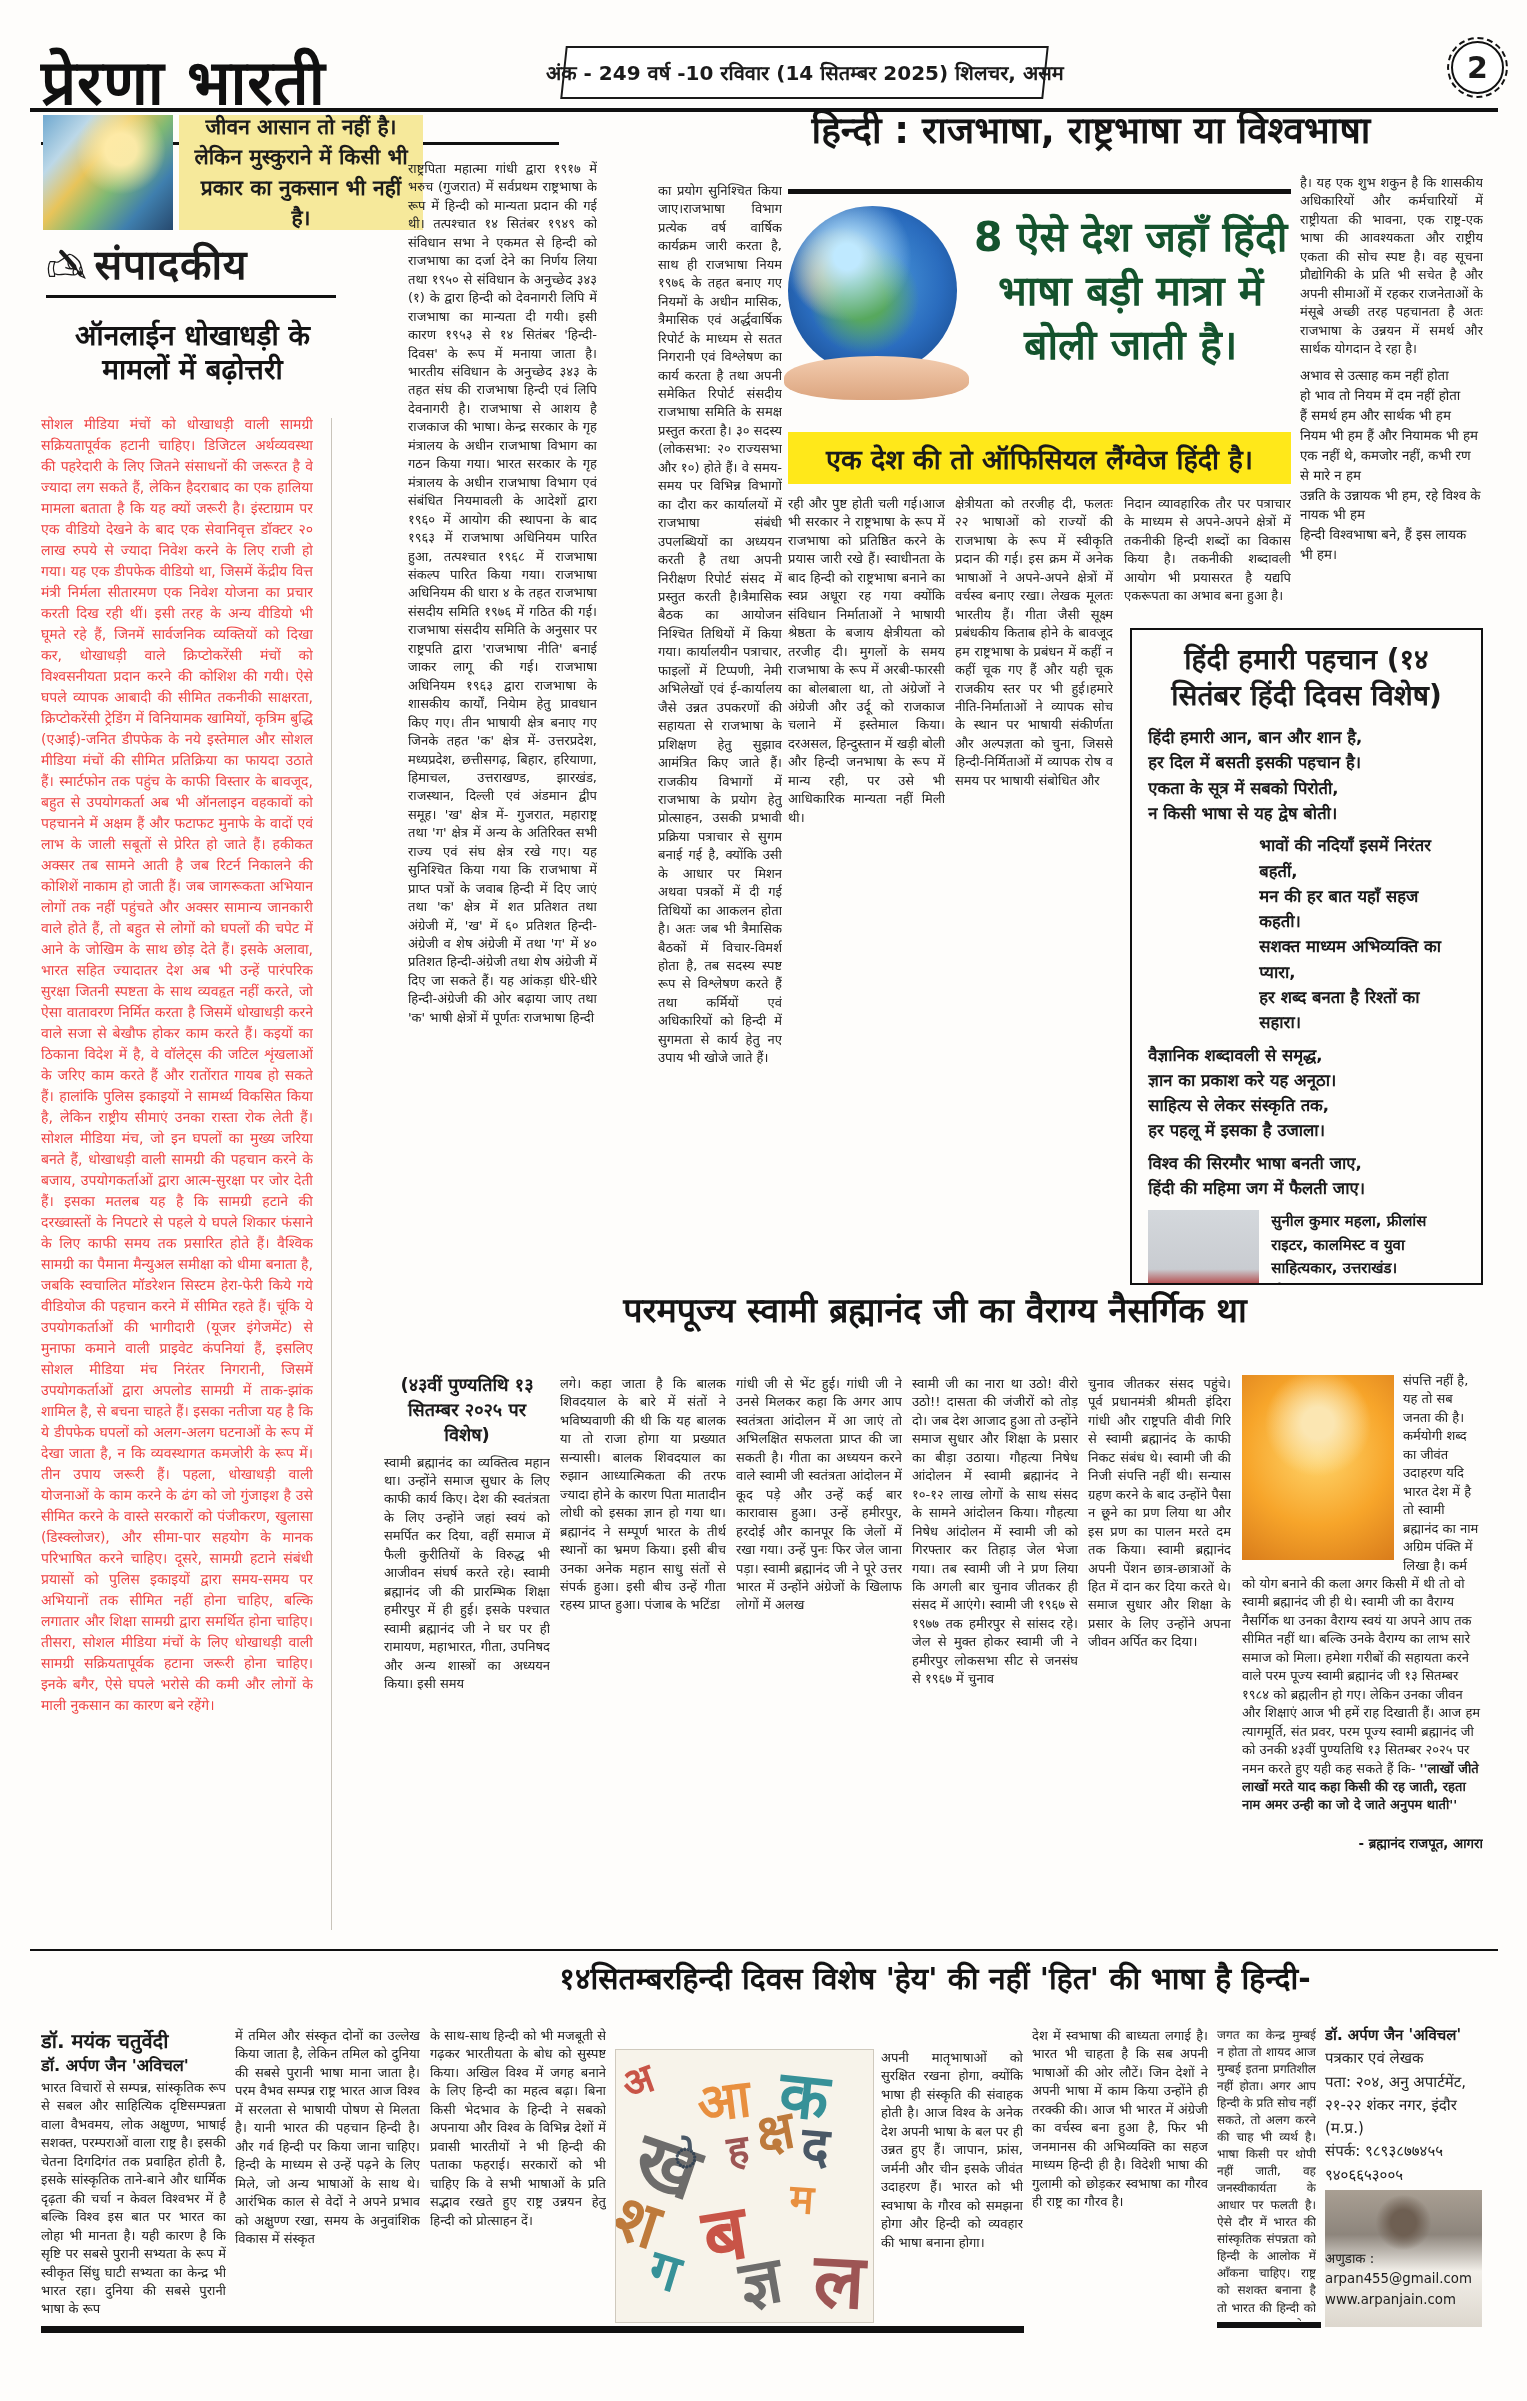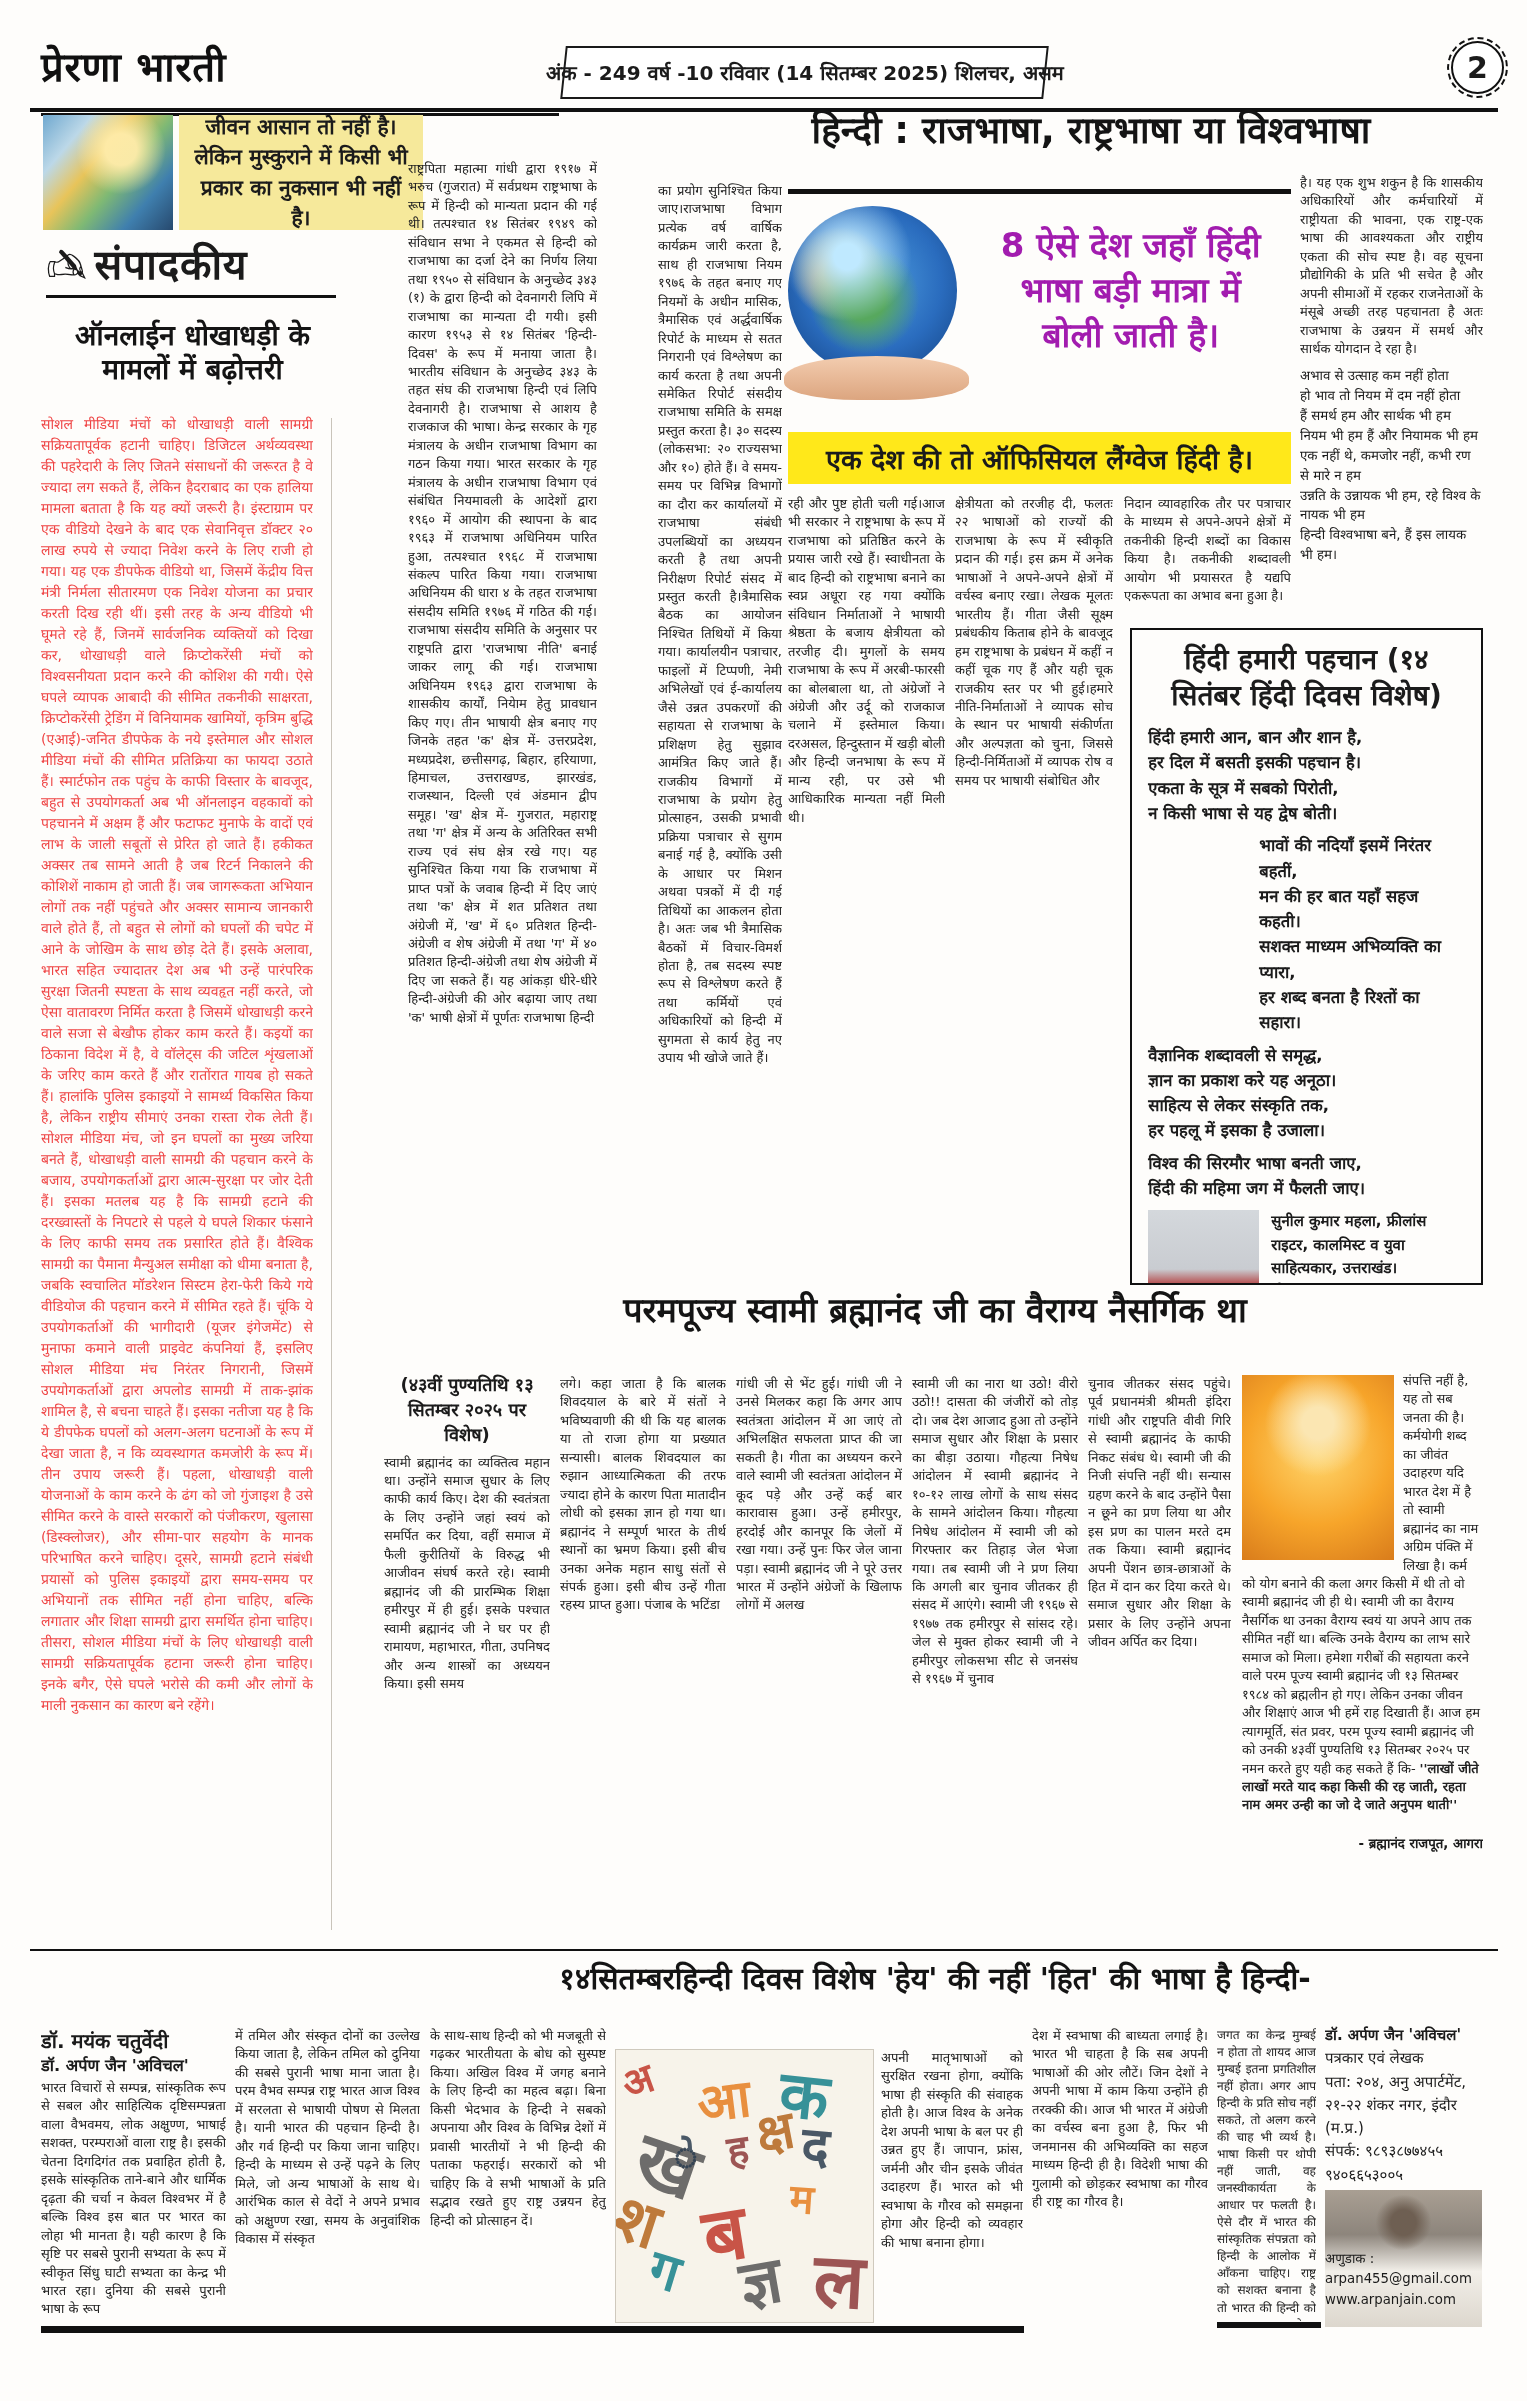--- a/index.html
+++ b/index.html
@@ -3,21 +3,21 @@
 <meta charset="utf-8">
 <style>
   html,body{margin:0;padding:0;background:#e8e6e0;}
   #page{position:relative;width:1528px;height:2401px;background:#fefdfb;margin:0 auto;
         font-family:"DejaVu Sans","Liberation Sans",sans-serif;color:#1b1b1b;overflow:hidden;}
   .abs{position:absolute;}
   .body-txt{font-size:13px;line-height:1.42;text-align:justify;overflow:hidden;color:#222;}
   .ed-txt{font-size:14px;line-height:1.5;text-align:justify;overflow:hidden;color:#ef4444;}
   .headline{font-weight:800;color:#141414;text-align:center;line-height:1.2;overflow:hidden;}
   .rule{background:#111;}
-  .masthead{font-size:40px;font-weight:800;color:#101010;letter-spacing:0.7px;border-bottom:3px solid #111;padding-bottom:20px;}
+  .masthead{font-size:62px;font-weight:800;color:#101010;letter-spacing:0.7px;border-bottom:3px solid #111;padding-bottom:20px;}
   .issuebox{border:2.2px solid #1a1a1a;transform:skewX(-6deg);background:#fff;display:flex;align-items:center;justify-content:center;}
   .issuebox span{transform:skewX(6deg);font-size:20px;font-weight:700;white-space:nowrap;}
   .pagenum{border:2.2px solid #111;border-radius:50%;outline:2.2px dashed #111;outline-offset:2.2px;
            display:flex;align-items:center;justify-content:center;font-size:30px;font-weight:800;background:#fff;}
   .quotebox{background:#f6e99b;display:flex;align-items:center;justify-content:center;text-align:center;
             font-size:21px;font-weight:800;line-height:1.45;padding:4.4px 10.4px;box-sizing:border-box;}
   .photo{background-size:cover;}
   .krishna{background:
       radial-gradient(circle at 60% 30%, rgba(255,236,170,.95) 0 14%, rgba(255,236,170,0) 40%),
       linear-gradient(130deg,#6fa8cf 0%,#bcd8e8 22%,#e8c45a 40%,#7fb974 58%,#3f7fae 78%,#27496e 100%);}
@@ -33,21 +33,21 @@
       radial-gradient(circle at 50% 26%, #fbe6b2 0 10%, rgba(0,0,0,0) 34%),
       radial-gradient(circle at 50% 42%, #ffd76e 0%, #f7a52a 55%, #d97c1b 100%);}
   .author-red{background:linear-gradient(180deg,#d4d8dc 0%,#c9ccd1 40%,#b23434 52%,#9e2c2c 100%);}
   .speaker{background:
       radial-gradient(circle at 50% 22%, #6e5f52 0 9%, rgba(0,0,0,0) 20%),
       linear-gradient(180deg,#a99f93 0%,#8d857c 30%,#f2efe9 55%,#d8d2c8 100%);}
   .collage{background:#f7f3ea;border:0.7px solid #cfc9bd;overflow:hidden;}
   .collage span{position:absolute;font-weight:800;opacity:.85;}
   .strip{background:#ffe81a;display:flex;align-items:center;justify-content:center;
          font-weight:800;font-size:27px;white-space:nowrap;overflow:hidden;}
-  .panel-text{font-size:34px;font-weight:800;line-height:1.32;white-space:pre-line;text-align:center;color:#a21caf;}
+  .panel-text{font-size:41px;font-weight:800;line-height:1.32;white-space:pre-line;text-align:center;color:#14532d;}
   .poembox{border:2.2px solid #111;box-sizing:border-box;padding:12px 16.3px;overflow:hidden;}
   .poem-title{font-size:28px;font-weight:800;text-align:center;line-height:1.3;margin-bottom:10.4px;}
   .poem-line{font-size:16.6px;line-height:1.52;font-weight:600;}
   .poem-line.indent{margin-left:111px;}
   .verse{white-space:pre-line;font-size:13.3px;line-height:1.5;}
   .subhead{font-weight:800;font-size:18px;line-height:1.4;text-align:center;margin-bottom:6px;}
   .attrib{font-weight:800;text-align:right;font-size:13.3px;margin-top:19px;}
   .c-line{font-size:15px;line-height:1.55;}
   .vline{background:#c9c4ba;width:0.7px;}
   .edlabel{display:flex;align-items:flex-end;gap:7.4px;border-bottom:3px solid #111;padding-bottom:4.4px;}

